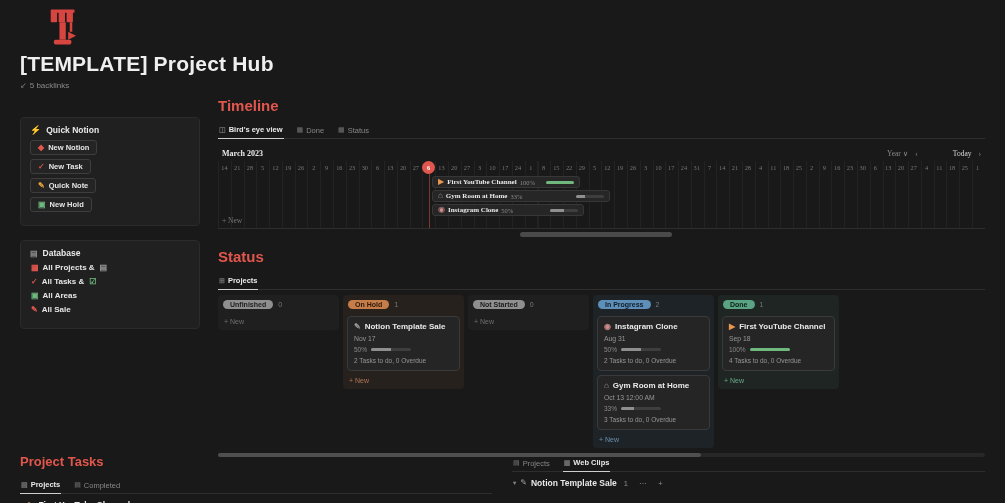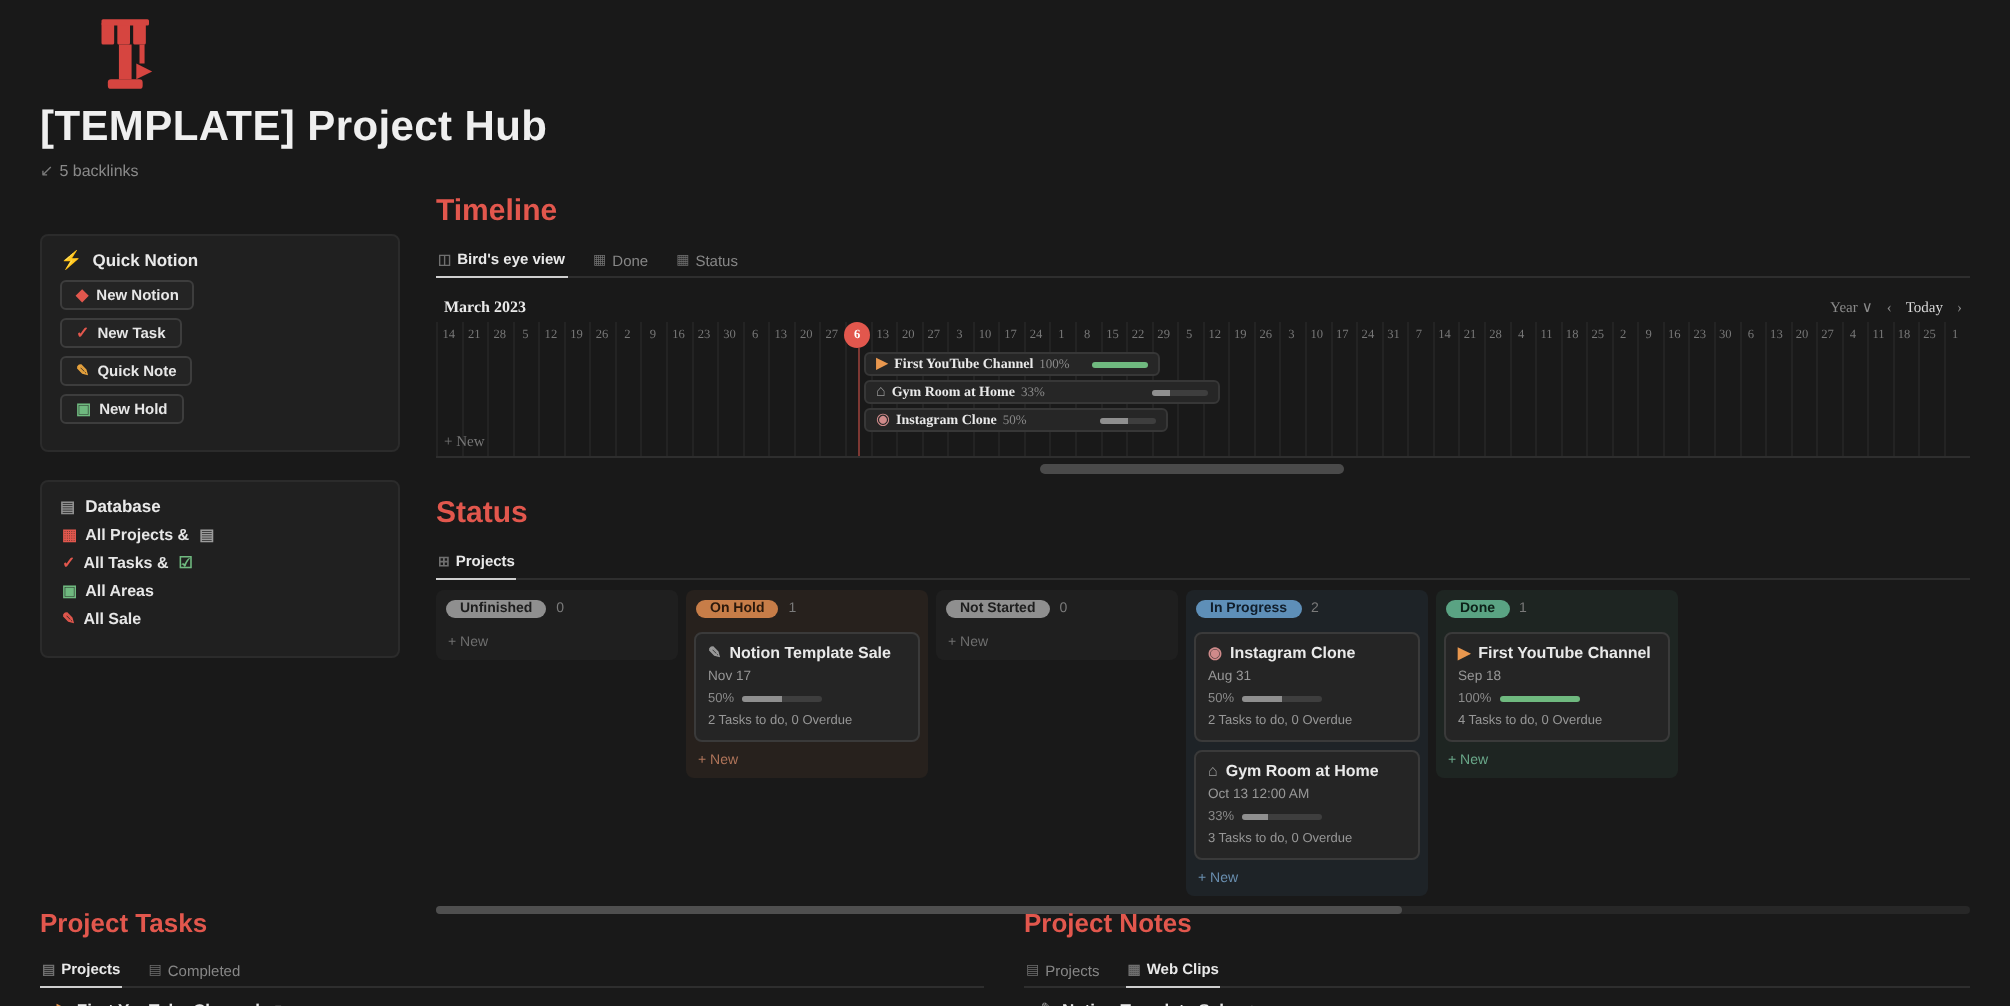--- a/index.html
+++ b/index.html
@@ -41,21 +41,21 @@
   .tab .tab-icon { font-size:7px; color:#6f6f6f; }
   .tab.active { color:#e9e9e9; font-weight:bold; border-bottom:1.5px solid #cfcfcf; }
 
   
   .tl-wrap { margin-top:7px; border-bottom:1px solid #2e2e2e;font-family:Liberation Serif, serif; }
   .tl-head { display:flex; justify-content:space-between; align-items:center; height:15px; padding:0 4px; }
   .tl-month { font-size:8px; font-weight:bold; color:#e9e9e9; }
   .tl-controls { display:flex; align-items:center; gap:7px; font-size:7.5px; color:#8a8a8a; }
   .tl-zoom { display:flex; gap:2px; align-items:center; cursor:pointer; }
   .tl-arrow { cursor:pointer; color:#8a8a8a; }
-  .tl-today-btn { color:#d9d9d9; cursor:pointer; }
+  .tl-today-btn { color:#d9d9d9; cursor:pointer;margin-left:28px; }
   .tl-grid { position:relative;
     background:repeating-linear-gradient(to right, #232323 0px, #232323 1px, transparent 1px, transparent 12.78px); }
   .tl-dates { display:flex; height:13px; }
   .tl-date { flex:0 0 12.78px; font-size:6.3px; color:#777; text-align:center; line-height:13px; }
   .tl-date.tl-today { background:#e2574d; border-radius:7px; color:#fff; font-weight:bold; }
   .tl-body { position:relative; height:54px; }
   .tl-todayline { position:absolute; left:211px; top:0; bottom:0; width:1px; background:rgba(226,87,77,.5); }
   .tl-bar { position:absolute; left:214px; height:12px; display:flex; align-items:center; gap:3px;
             background:#262626; border:1px solid #373737; border-radius:3px; padding:0 5px;
             white-space:nowrap; overflow:hidden; cursor:pointer; }
@@ -445,21 +445,20 @@
       <span class="toggle">▾</span>
       <span class="ic ic-video">▶</span>
       <span class="group-title">First YouTube Channel</span>
       <span class="group-count">5</span>
       <span class="row-action">⋯</span>
       <span class="row-action">+</span>
     </div>
   </div>
 
   <div class="bottom-sec bottom-right">
-    <div class="section-heading">Project Notes</div>
     <div class="tabbar">
       <div class="tab">
         <span class="tab-icon">▤</span>
         <span>Projects</span>
       </div>
       <div class="tab active">
         <span class="tab-icon">▦</span>
         <span>Web Clips</span>
       </div>
     </div>

